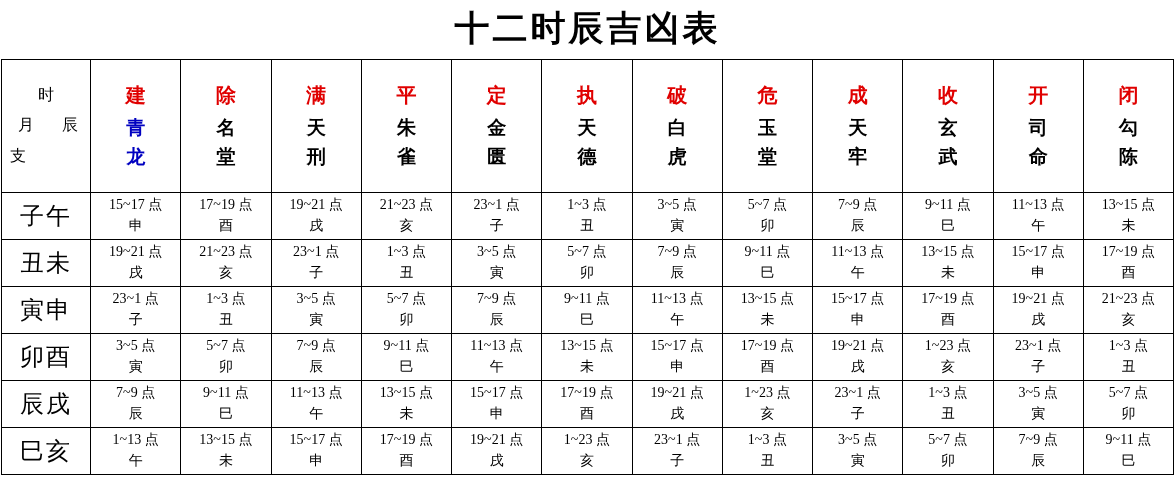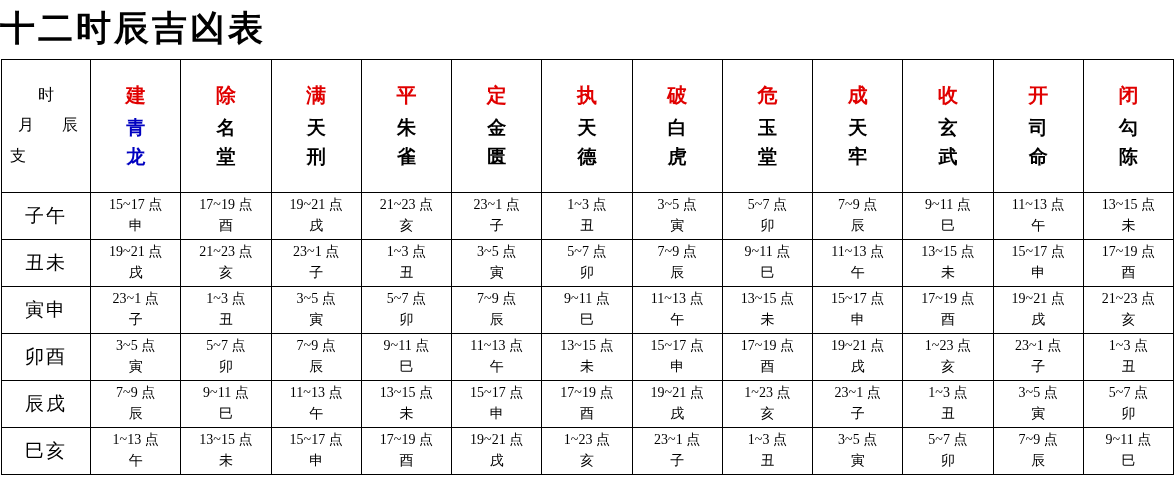--- a/index.html
+++ b/index.html
@@ -14,21 +14,21 @@
     color: #000000;
     overflow: hidden;
   }
   #page {
     width: 1175px;
     height: 500px;
     position: relative;
     box-sizing: border-box;
   }
   #title {
-    text-align: left;
+    text-align: center;
     font-family: "Liberation Serif", serif;
     font-size: 35px;
     font-weight: bold;
     letter-spacing: 3px;
     padding-top: 10px;
     padding-bottom: 10px;
     line-height: 1.1;
     color: #000000;
   }
   table.luck-table {
@@ -83,21 +83,21 @@
   }
   .hdr-cell.blue .h-g1, .hdr-cell.blue .h-g2, .hdr-cell.blue .h-g3 {
     color: #0000c0;
   }
 
   
   .row-label {
     width: 88px;
     height: 46px;
     font-family: "Liberation Serif", serif;
-    font-size: 19px;
+    font-size: 24px;
     font-weight: bold;
     letter-spacing: 2px;
   }
   .cell {
     height: 46px;
     font-family: "Liberation Serif", serif;
     font-size: 14px;
     line-height: 1.45;
     padding: 2px 2px;
   }

